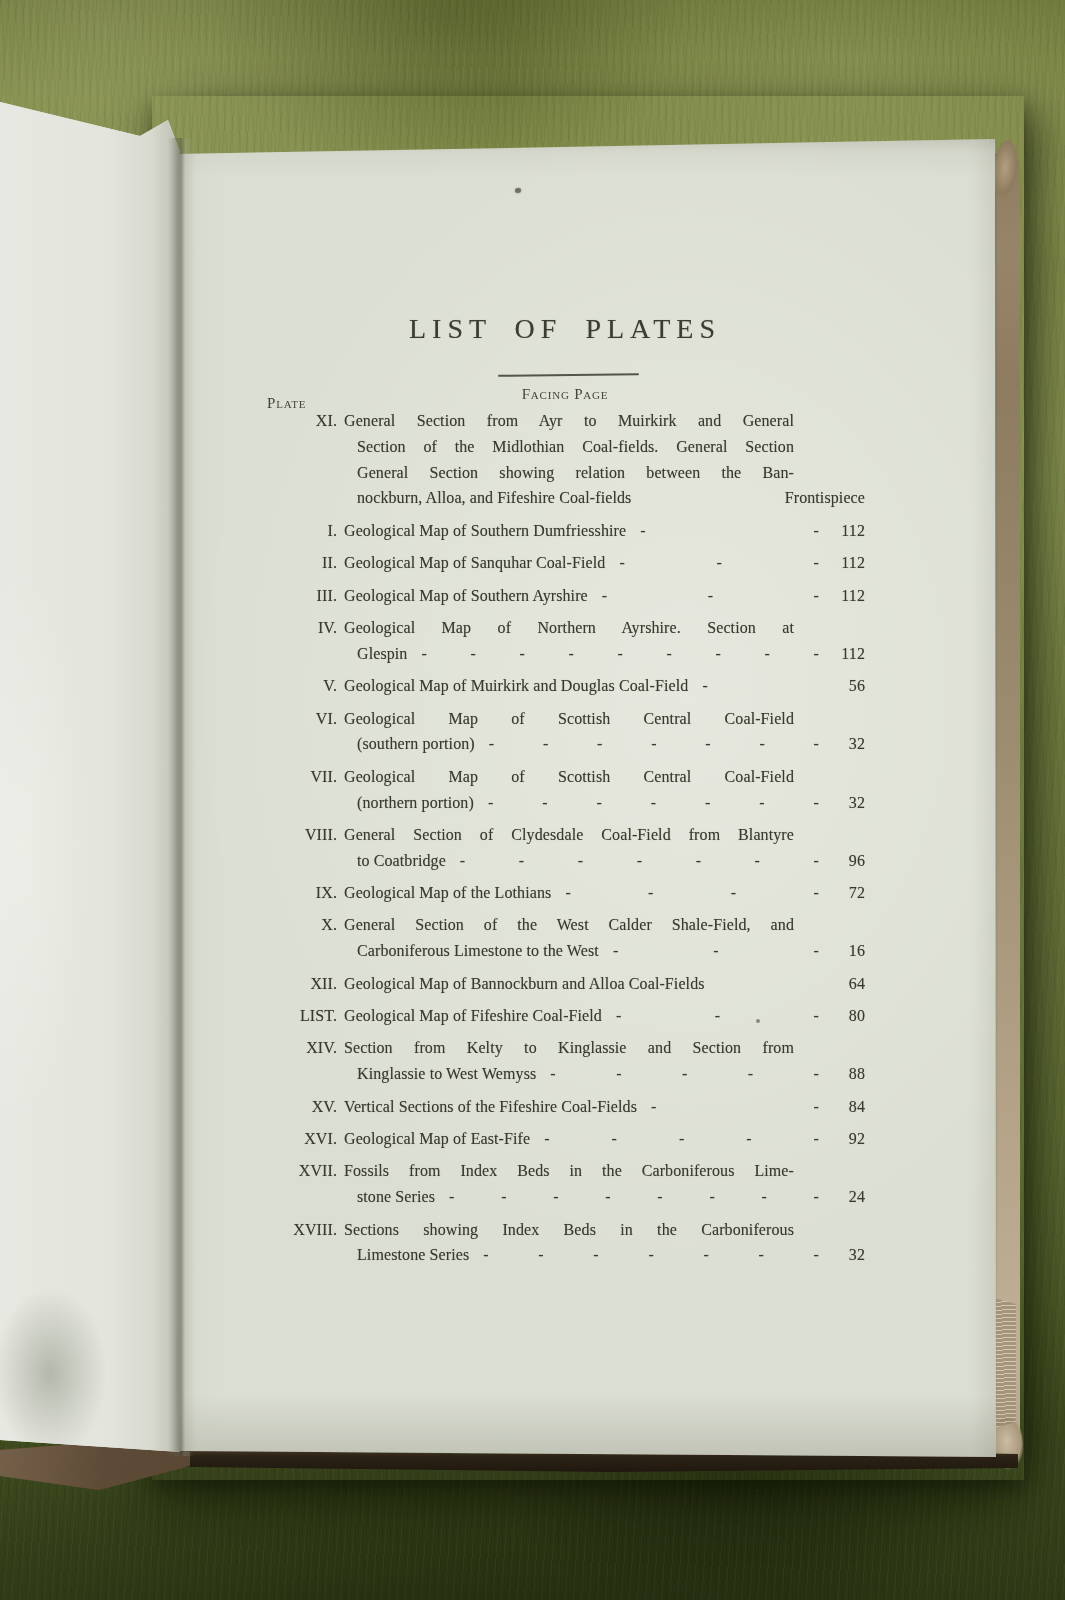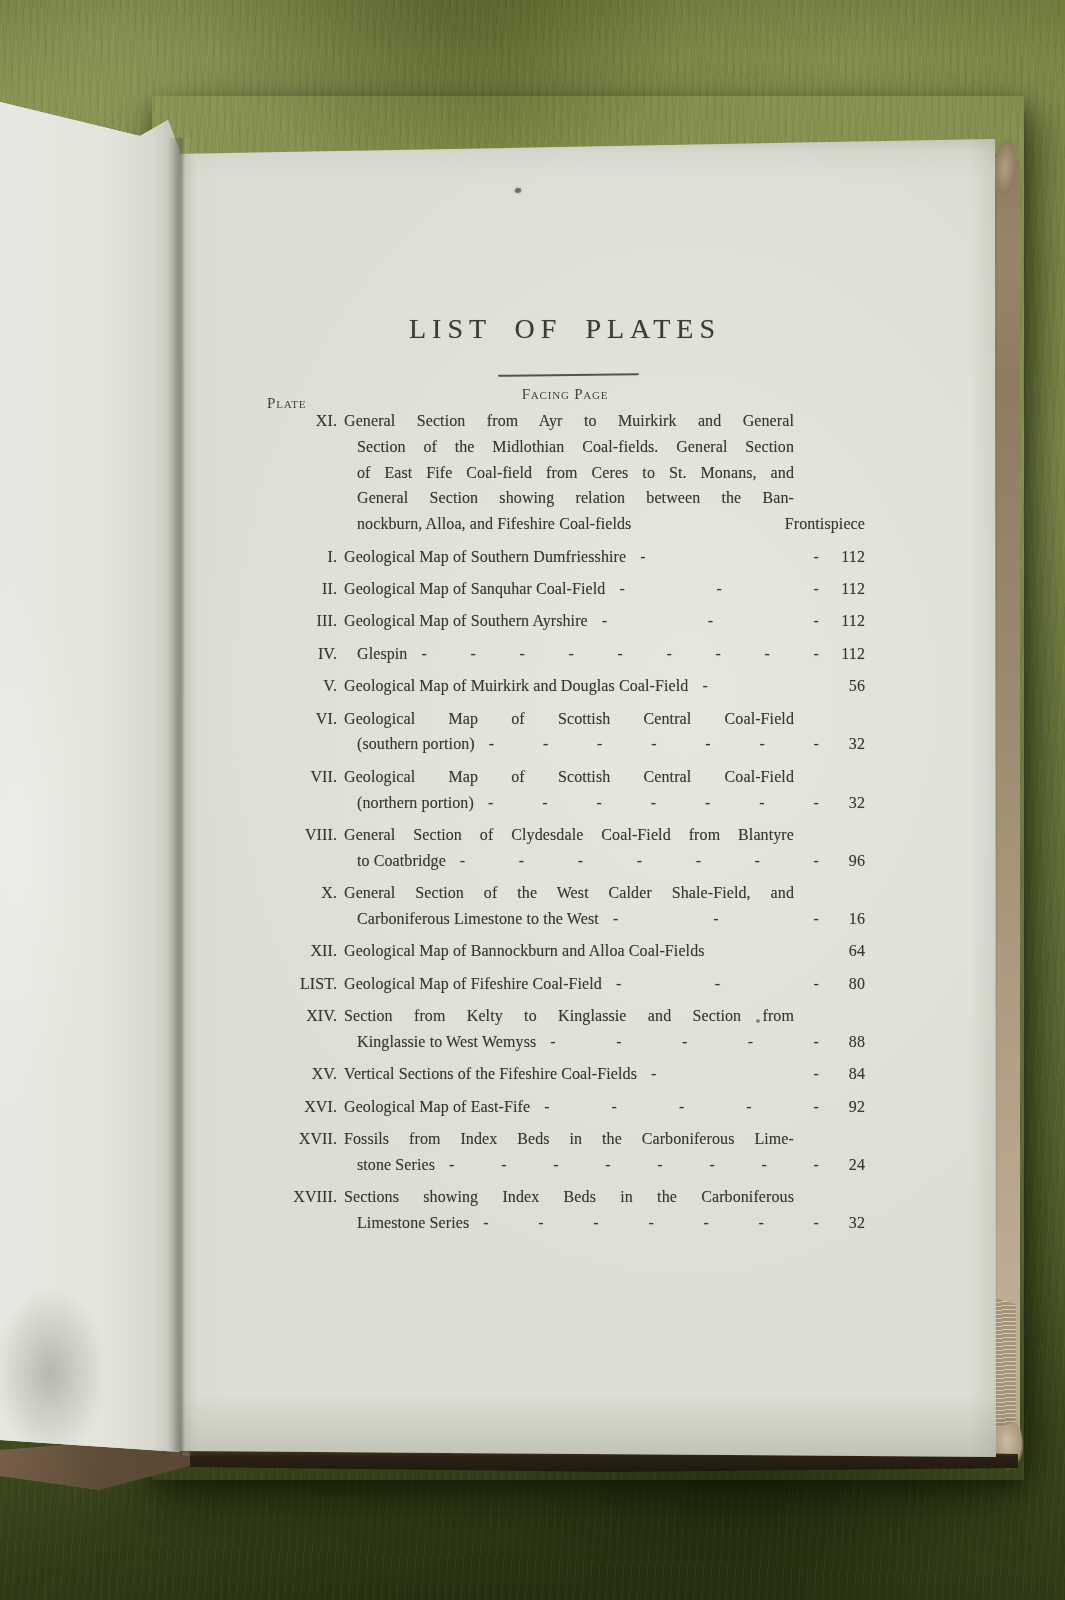--- a/index.html
+++ b/index.html
@@ -126,21 +126,20 @@
       <h1 class="page-title">LIST OF PLATES</h1>
       <div class="title-rule"></div>
       <div class="hdr hdr-left">Plate</div>
       <div class="hdr hdr-right">Facing Page</div>
       <div class="entries" id="entries">
   <div class="entry">
     <div class="num">XI.</div>
     <div class="body">
       <div class="jline">General Section from Ayr to Muirkirk and General</div>
               <div class="jline indent">Section of the Midlothian Coal-fields. General Section</div>
-              <div class="jline indent">of East Fife Coal-field from Ceres to St. Monans, and</div>
               <div class="jline indent">General Section showing relation between the Ban-</div>
               <div class="final-line">
         <span class="ltext indent">nockburn, Alloa, and Fifeshire Coal-fields</span>
         <span class="leader"></span>
         <span class="pref">Frontispiece</span>
       </div>
     </div>
   </div>
 
   <div class="entry">
@@ -172,20 +171,21 @@
         <span class="ltext">Geological Map of Southern Ayrshire</span>
         <span class="leader">- - -</span>
         <span class="pref">112</span>
       </div>
     </div>
   </div>
 
   <div class="entry">
     <div class="num">IV.</div>
     <div class="body">
+      <div class="jline">Geological Map of Northern Ayrshire. Section at</div>
               <div class="final-line">
         <span class="ltext indent">Glespin</span>
         <span class="leader">- - - - - - - - -</span>
         <span class="pref">112</span>
       </div>
     </div>
   </div>
 
   <div class="entry">
     <div class="num">V.</div>
@@ -227,20 +227,30 @@
     <div class="body">
       <div class="jline">General Section of Clydesdale Coal-Field from Blantyre</div>
               <div class="final-line">
         <span class="ltext indent">to Coatbridge</span>
         <span class="leader">- - - - - - -</span>
         <span class="pref">96</span>
       </div>
     </div>
   </div>
 
+  <div class="entry">
+    <div class="num">IX.</div>
+    <div class="body">
+      <div class="final-line">
+        <span class="ltext">Geological Map of the Lothians</span>
+        <span class="leader">- - - -</span>
+        <span class="pref">72</span>
+      </div>
+    </div>
+  </div>
 
   <div class="entry">
     <div class="num">X.</div>
     <div class="body">
       <div class="jline">General Section of the West Calder Shale-Field, and</div>
               <div class="final-line">
         <span class="ltext indent">Carboniferous Limestone to the West</span>
         <span class="leader">- - -</span>
         <span class="pref">16</span>
       </div>

